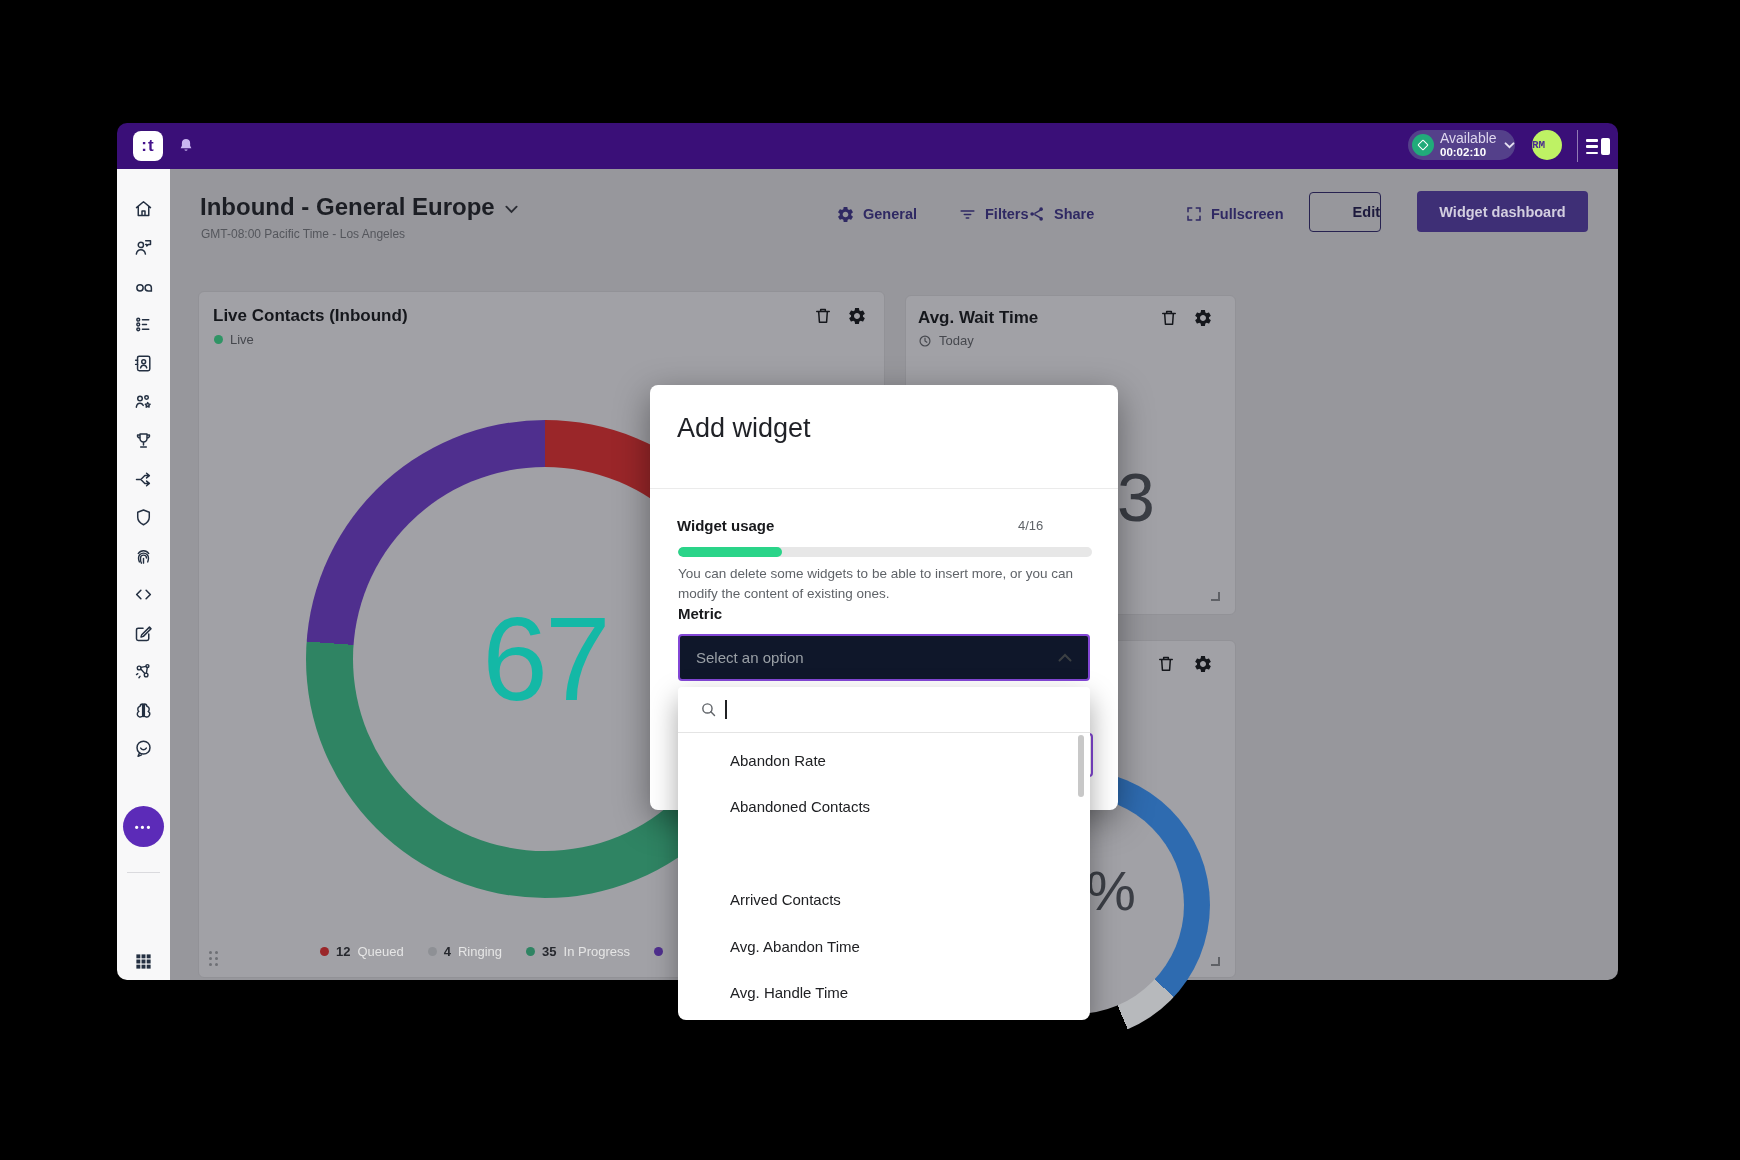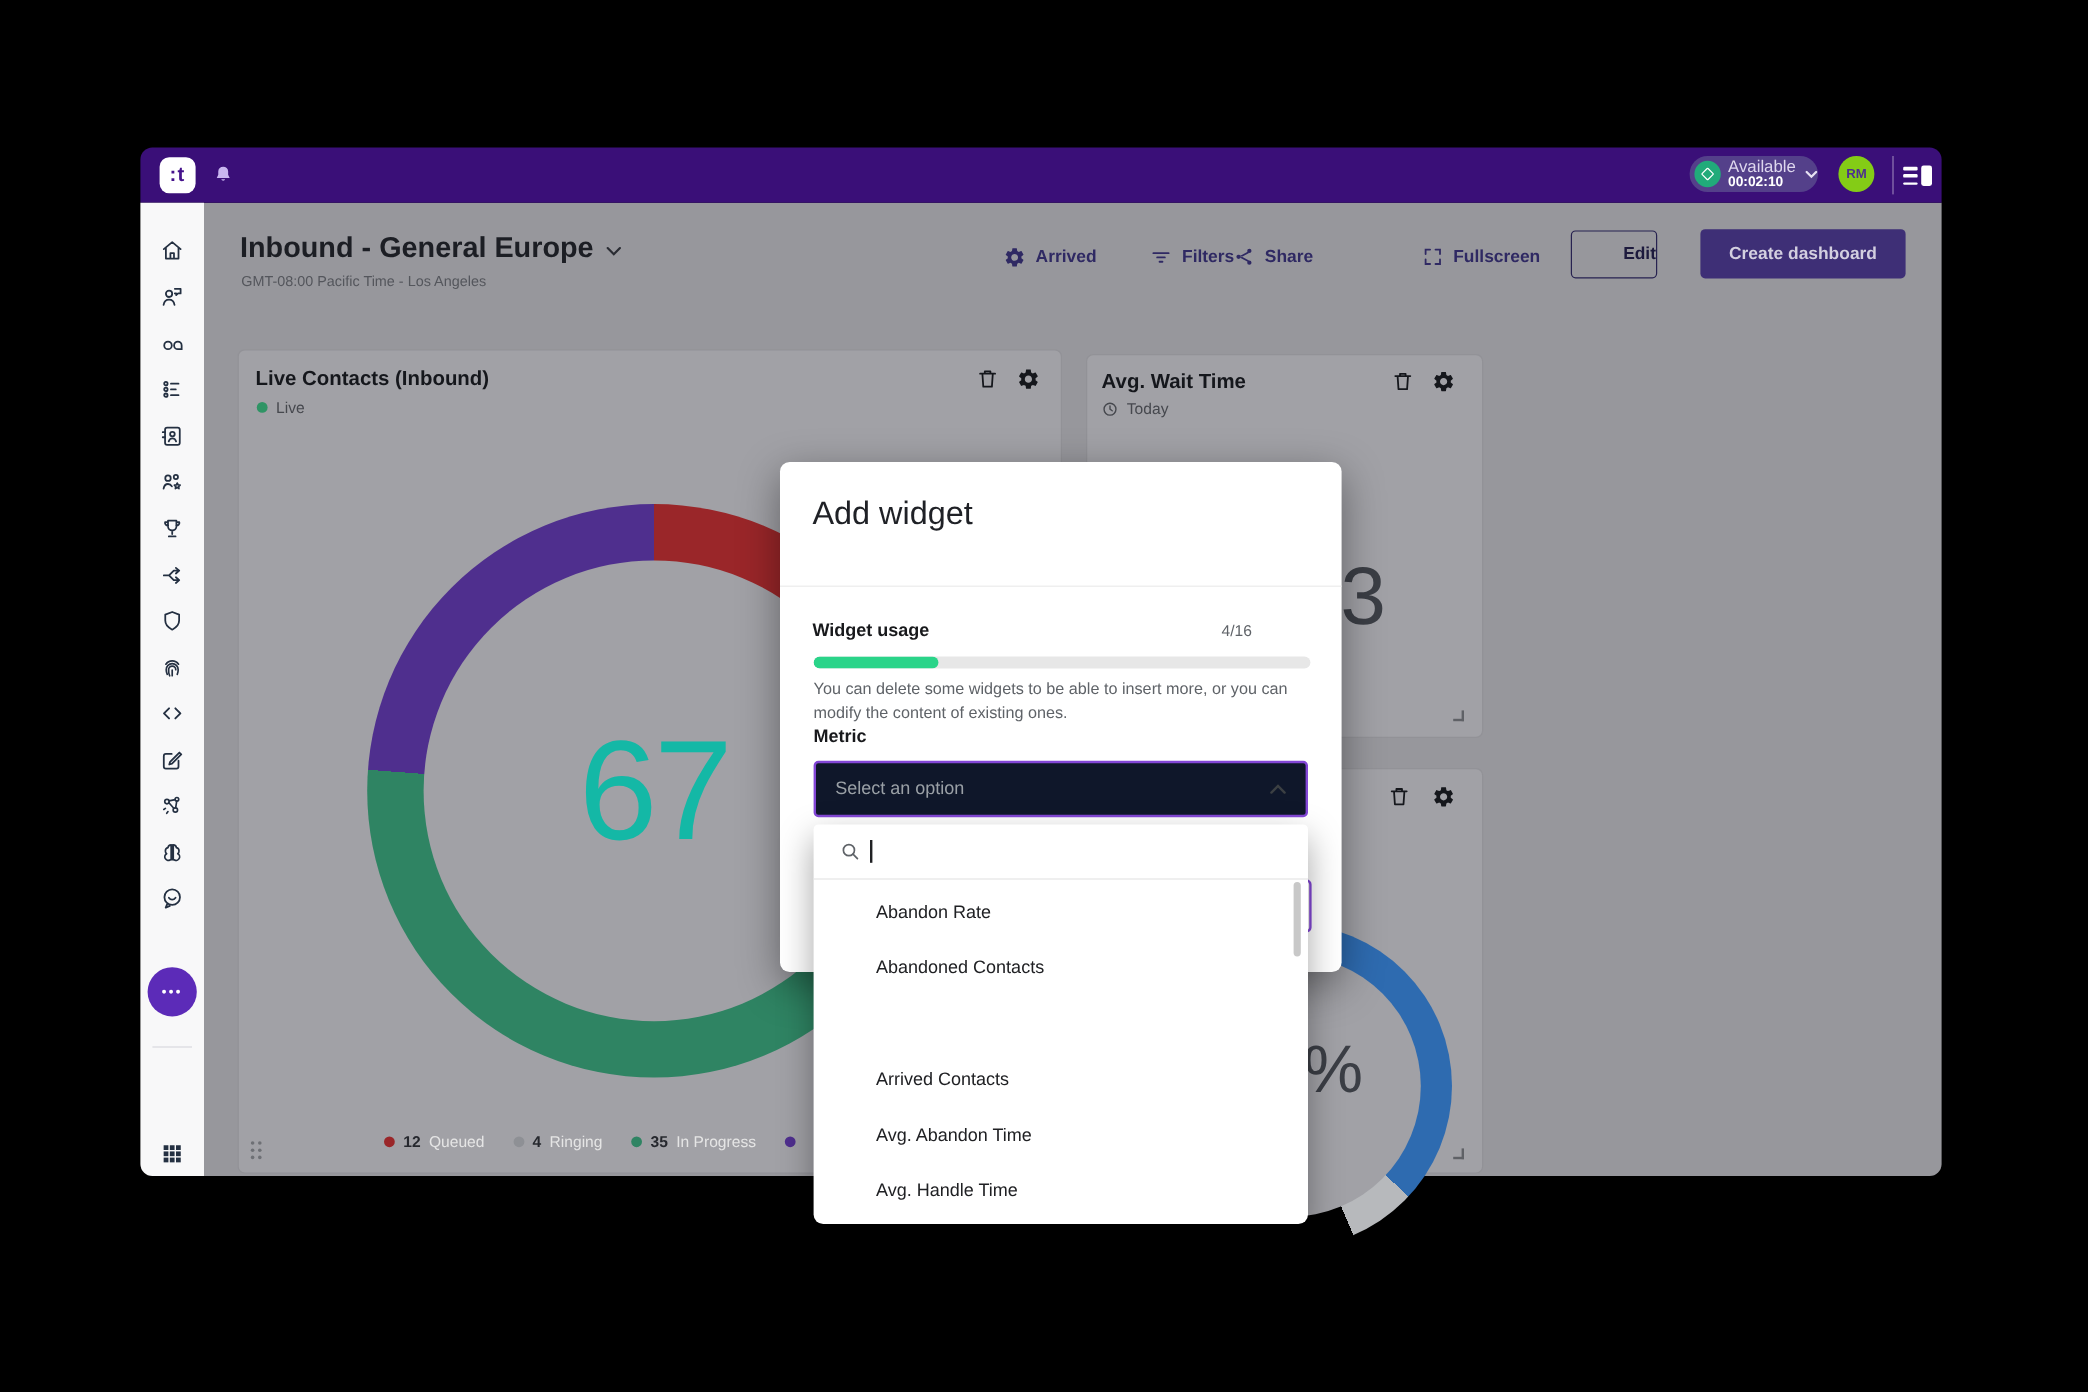--- a/index.html
+++ b/index.html
@@ -15,21 +15,21 @@
   
   .logo-tile { left:133px; top:131px; width:30px; height:30px; background:#fff; border-radius:8px; color:#45128c; font-weight:bold; font-size:17px; display:flex; align-items:center; justify-content:center; letter-spacing:1px; }
   .bell { left:177px; top:137px; width:18px; height:18px; color:#c9b6f0; }
   .status-pill { left:1408px; top:130px; width:107px; height:30px; background:#54408a; border-radius:15px; display:flex; align-items:center; }
   .status-dot { width:22px; height:22px; border-radius:50%; background:#21ab7a; margin-left:4px; display:flex; align-items:center; justify-content:center; }
   .status-diamond { width:8px; height:8px; border:1.6px solid #fff; transform:rotate(45deg); border-radius:1px; }
   .status-texts { margin-left:6px; line-height:1.1; }
   .status-label { font-size:14px; color:#ded7ee; }
   .status-timer { font-size:11.5px; color:#fff; font-weight:bold; }
   .pill-chevron { margin-left:7px; color:#e6e0f2; }
-  .avatar { left:1532px; top:130px; width:30px; height:30px; border-radius:50%; background:#84cc16; color:#4c2f8f; font-size:11px; font-weight:bold; display:flex; align-items:center; justify-content:center; }
+  .avatar { left:1532px; top:130px; width:30px; height:30px; border-radius:50%; background:#bef264; color:#4c2f8f; font-size:11px; font-weight:bold; display:flex; align-items:center; justify-content:flex-start;font-family:Liberation Mono, monospace; }
   .topbar-sep { left:1577px; top:130px; width:1px; height:32px; background:rgba(255,255,255,.45); }
   .panels-icon { left:1586px; top:138px; width:28px; height:17px; display:flex; gap:3px; }
   .panels-lines { display:flex; flex-direction:column; justify-content:space-between; padding:1px 0; }
   .panels-lines span { display:block; width:12px; height:2.5px; background:#fff; border-radius:1px; }
   .panels-block { width:9px; height:17px; background:#fff; border-radius:2px; }
 
   
   .side-item { left:130px; width:27px; height:27px; color:#243042; display:flex; align-items:center; justify-content:center; }
   .more-circle { left:123px; top:806px; width:41px; height:41px; border-radius:50%; background:#5c2bb8; color:#fff; display:flex; align-items:center; justify-content:center; font-size:11px; letter-spacing:2px; font-weight:bold; }
   .side-divider { left:127px; top:872px; width:33px; height:1px; background:#dadade; }
@@ -260,21 +260,21 @@
           <path d="M1.5 1.5 7 7l5.5-5.5"></path>
         </svg>
     </span>
   </div>
   <div class="abs page-sub">GMT-08:00 Pacific Time - Los Angeles</div>
 
   <div class="abs tb-action" style="left:836px">
     <svg width="19" height="19" viewBox="0 0 24 24" fill="currentColor">
         <path d="M19.14 12.94c.04-.3.06-.61.06-.94s-.02-.64-.07-.94l2.03-1.58c.18-.14.23-.41.12-.61l-1.92-3.32c-.12-.22-.37-.29-.59-.22l-2.39.96c-.5-.38-1.03-.7-1.62-.94l-.36-2.54c-.04-.24-.24-.41-.48-.41h-3.84c-.24 0-.43.17-.47.41l-.36 2.54c-.59.24-1.13.57-1.62.94l-2.39-.96c-.22-.08-.47 0-.59.22L2.74 8.87c-.12.21-.08.47.12.61l2.03 1.58c-.05.3-.09.63-.09.94s.02.64.07.94l-2.03 1.58c-.18.14-.23.41-.12.61l1.92 3.32c.12.22.37.29.59.22l2.39-.96c.5.38 1.03.7 1.62.94l.36 2.54c.05.24.24.41.48.41h3.84c.24 0 .44-.17.47-.41l.36-2.54c.59-.24 1.13-.56 1.62-.94l2.39.96c.22.08.47 0 .59-.22l1.92-3.32c.12-.22.07-.47-.12-.61l-2.01-1.58zM12 15.6c-1.98 0-3.6-1.62-3.6-3.6s1.62-3.6 3.6-3.6 3.6 1.62 3.6 3.6-1.62 3.6-3.6 3.6z"></path>
       </svg>
-    <span>Arrived</span>
+    <span>General</span>
   </div>
   <div class="abs tb-action" style="left:958px">
     <svg width="19" height="19" viewBox="0 0 24 24" fill="none" stroke="currentColor" stroke-width="2" stroke-linecap="round">
         <path d="M4 7.5h16M8 12h8M10.5 16.5h3"></path>
       </svg>
     <span>Filters</span>
   </div>
   <div class="abs tb-action" style="left:1028px">
     <svg width="18" height="18" viewBox="0 0 24 24" fill="currentColor">
         <circle cx="5.5" cy="12" r="2.4"></circle>
@@ -287,21 +287,21 @@
   <div class="abs tb-action" style="left:1185px">
     <svg width="18" height="18" viewBox="0 0 24 24" fill="none" stroke="currentColor" stroke-width="2" stroke-linecap="round">
         <path d="M4 9V4h5M15 4h5v5M20 15v5h-5M9 20H4v-5"></path>
       </svg>
     <span>Fullscreen</span>
   </div>
   <div class="abs btn-edit">
       <span>Edit</span>
     </div>
   <div class="abs btn-create">
-      <span>Create dashboard</span>
+      <span>Widget dashboard</span>
     </div>
 
   <div id="card-live" class="abs card">
     <div class="abs card-title" style="left:14px;top:14px">Live Contacts (Inbound)</div>
     <div class="abs card-sub" style="left:15px;top:40px">
       <span class="dot" style="background:#2f9465"></span>
       <span>Live</span>
     </div>
     <div class="abs icon-dark" style="left:614px;top:14px">
       <svg width="20" height="20" viewBox="0 0 24 24" fill="none" stroke="currentColor" stroke-width="1.8" stroke-linecap="round" stroke-linejoin="round">

